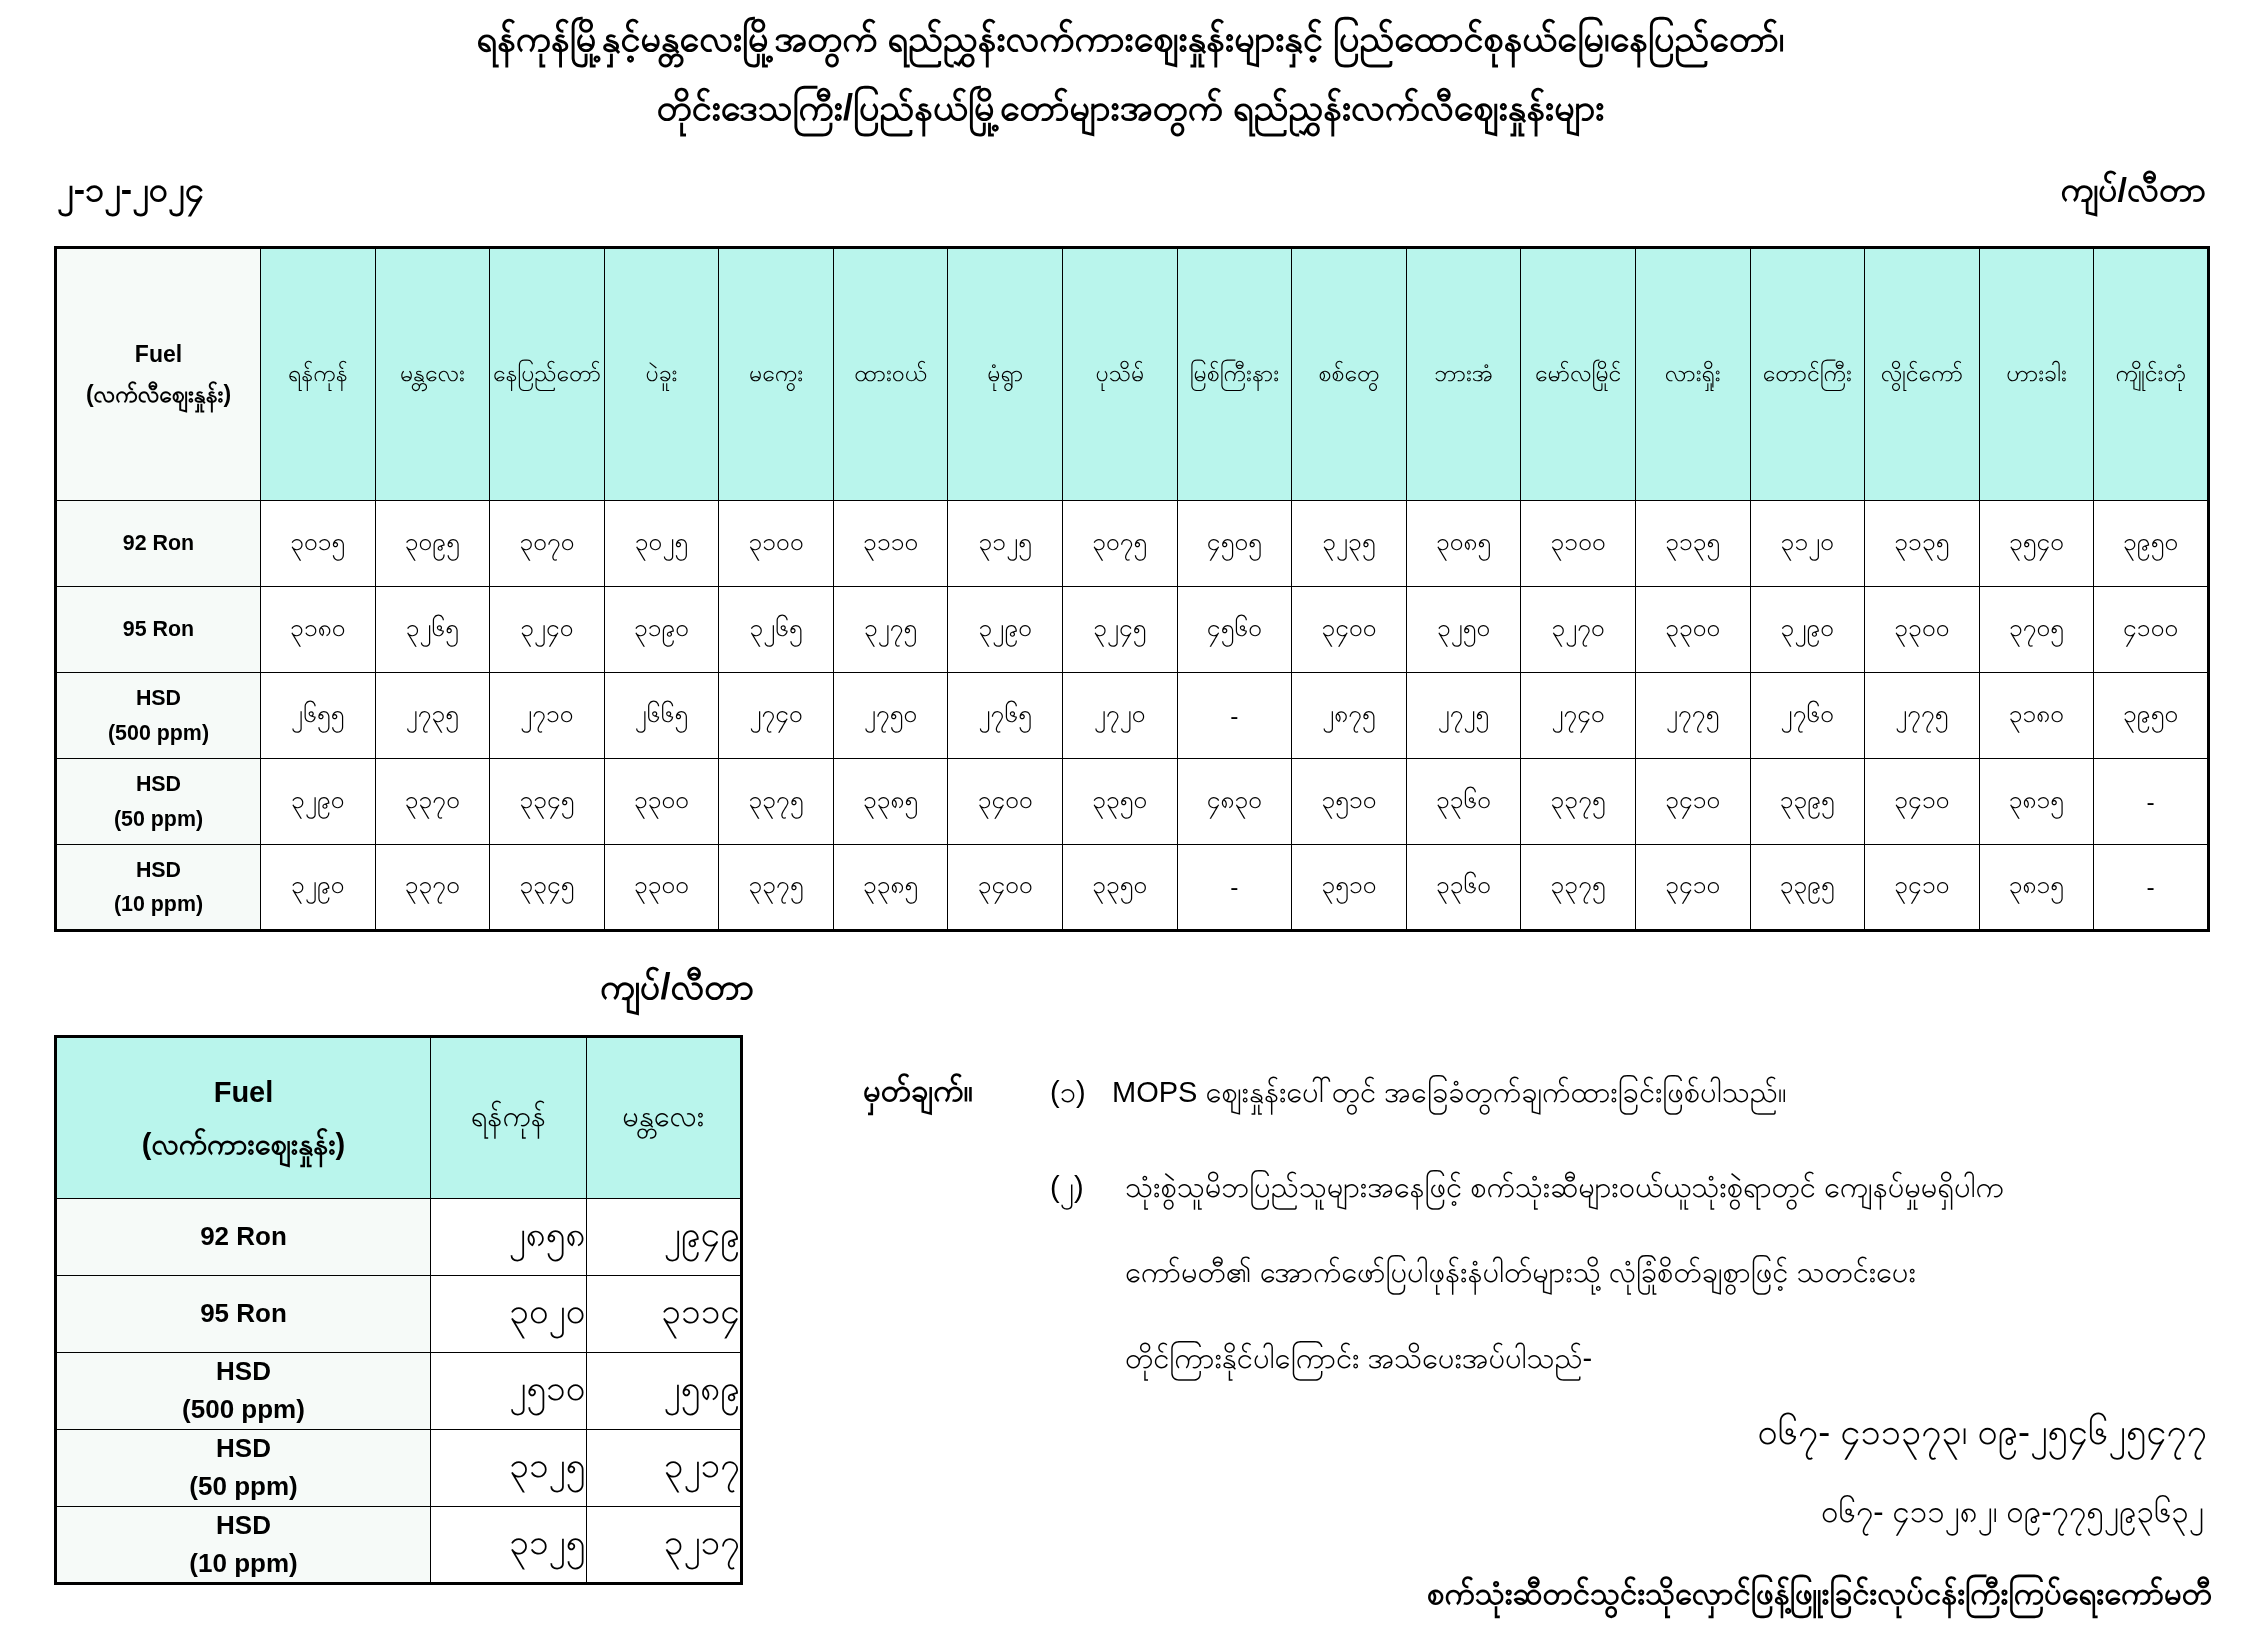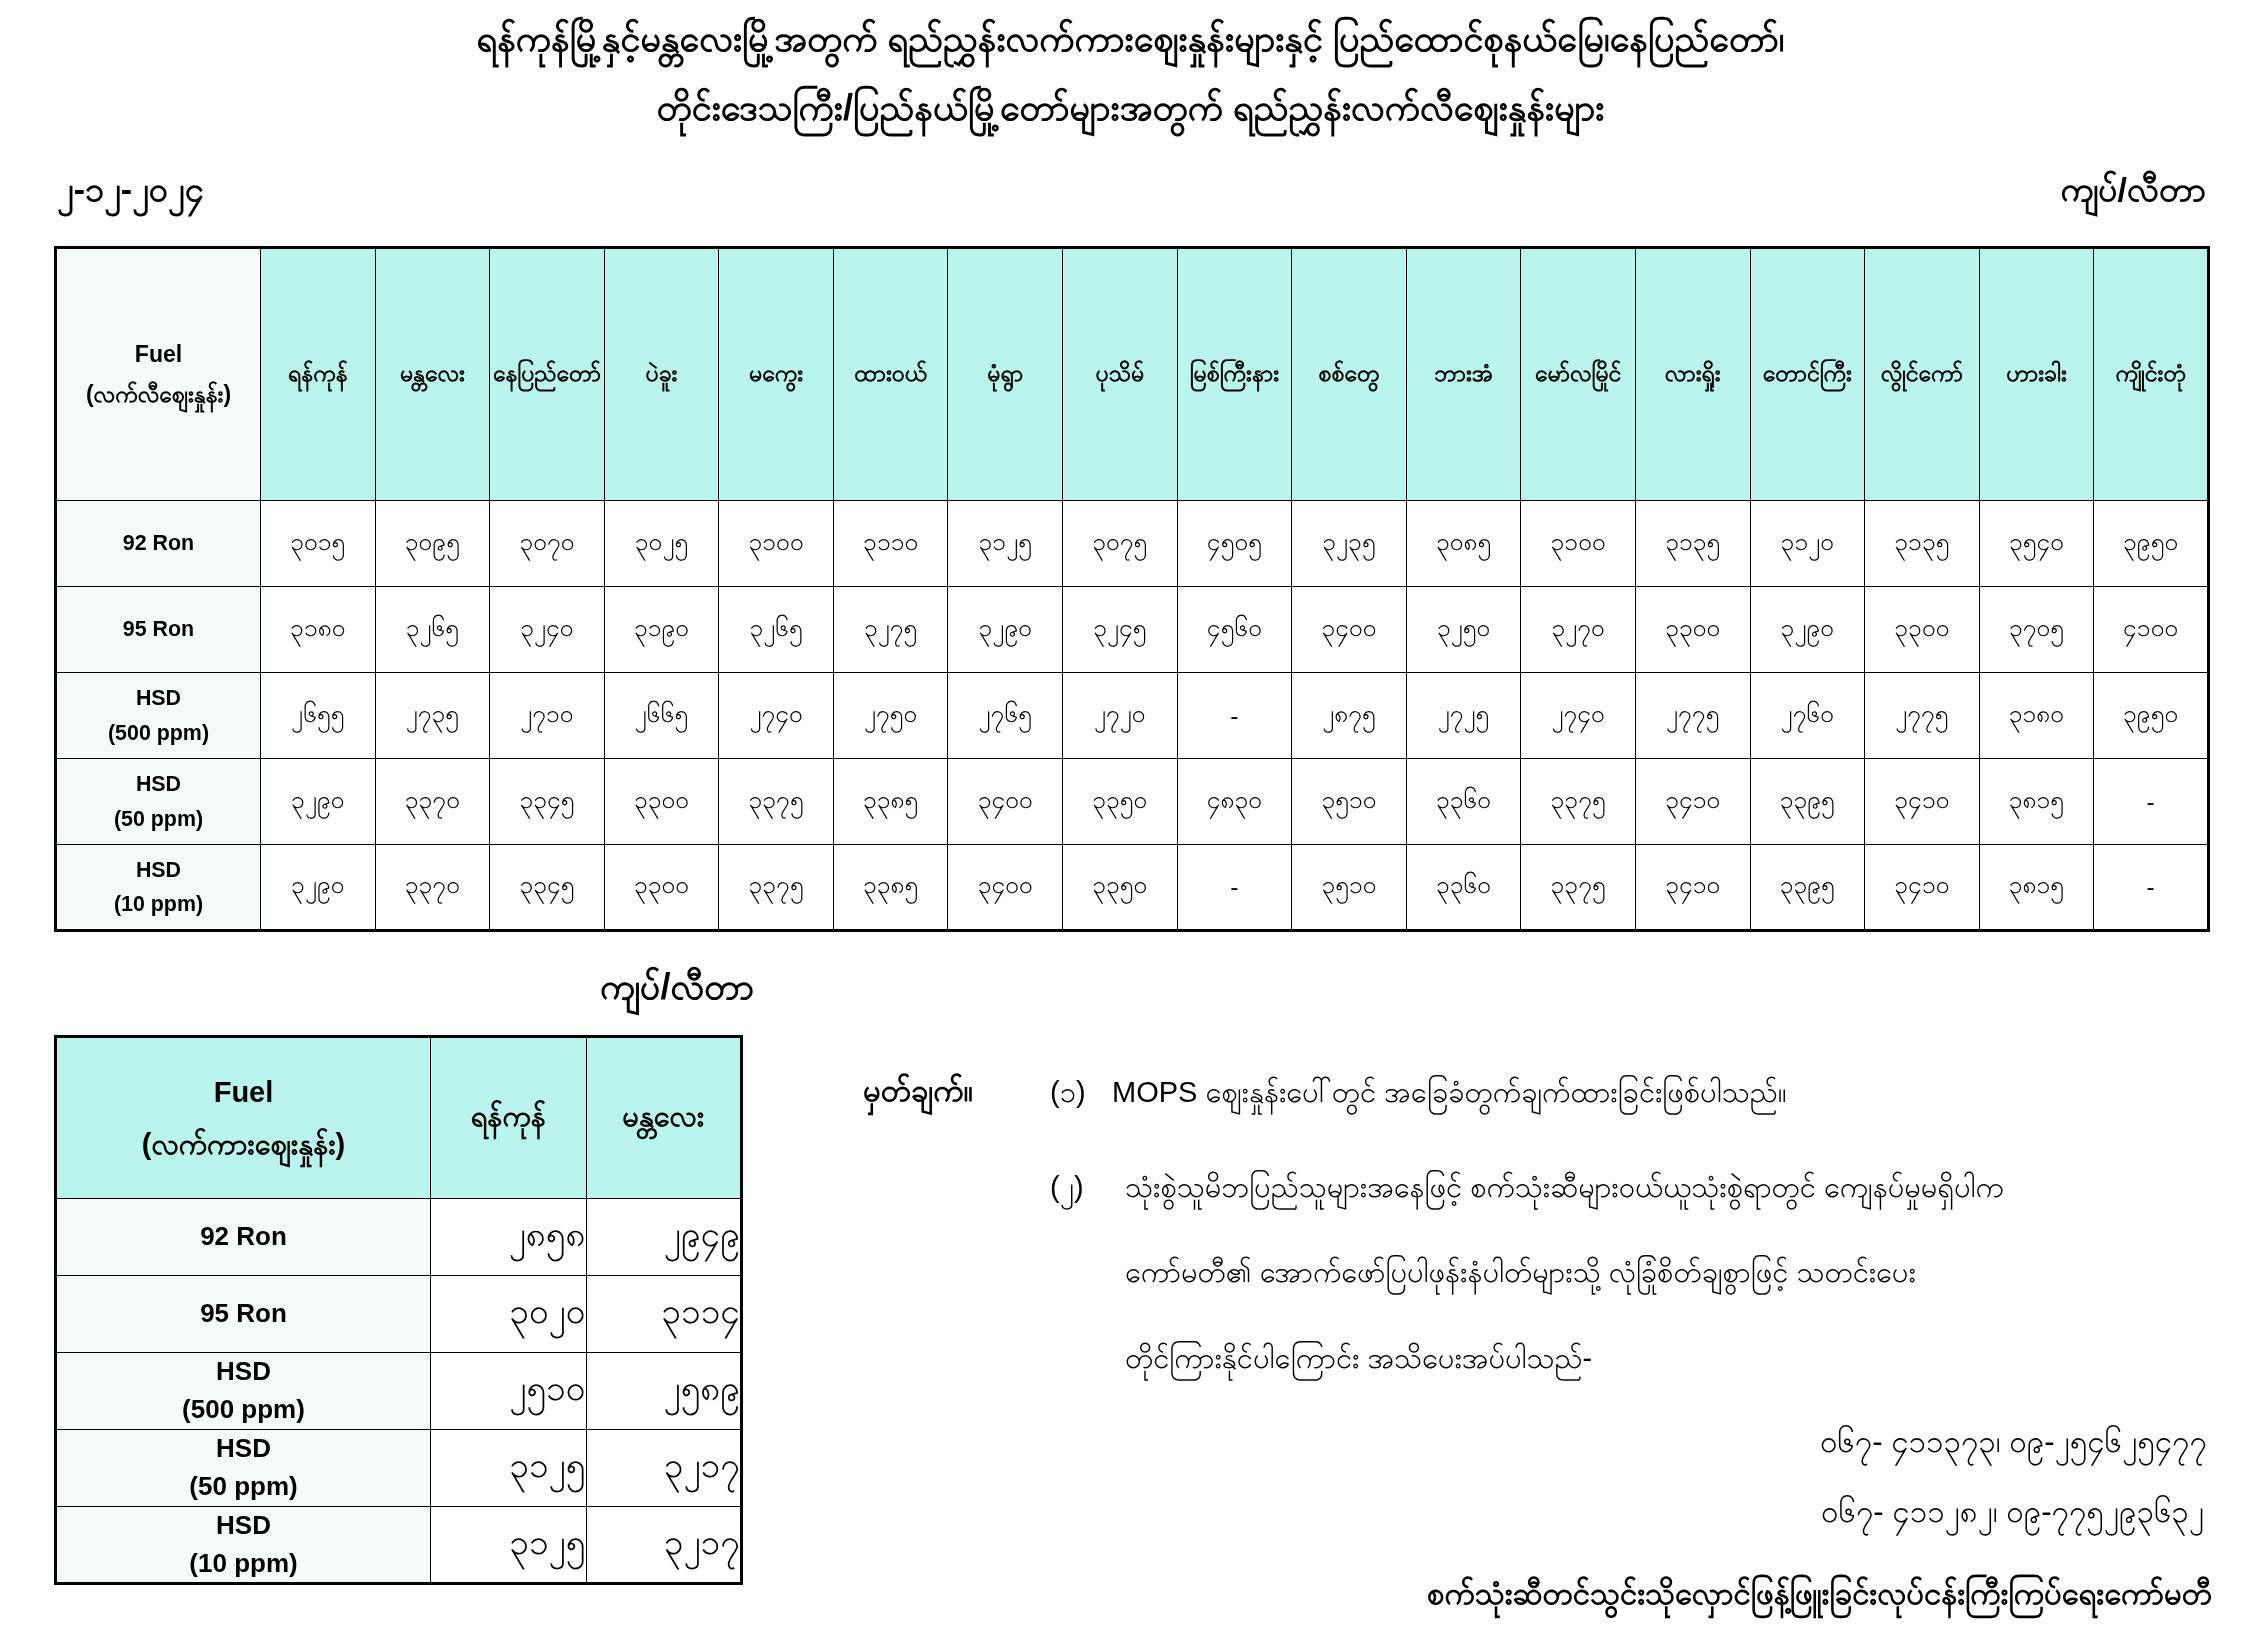--- a/index.html
+++ b/index.html
@@ -11,21 +11,21 @@
   #title-line1 { top:15.3px; }
   #title-line2 { top:84px; }
   .meta { position:absolute; top:167px; font-size:34px; font-weight:bold; }
   #report-date { left:57px; }
   #unit-label-top { right:55px; }
 
   table.price { border-collapse:collapse; table-layout:fixed; border:3.1px solid #000; }
   table.price th, table.price td {
     border:1.5px solid #000; text-align:center; vertical-align:middle; padding:0; overflow:hidden;
   }
-  .city-th { background:#b9f5ec; font-size:23px; font-weight:bold; }
+  .city-th { background:#b9f5ec; font-size:23px; font-weight:normal; }
   .corner-th { font-size:23px; font-weight:bold; line-height:1.7; }
   .fuel-label { font-size:23px; font-weight:bold; line-height:1.6; }
   td.val { font-size:24.5px; background:#ffffff; }
 
   #retail-table { position:absolute; left:54px; top:246px; width:2156px; }
   #retail-table thead tr { height:253px; }
   #retail-table tbody tr { height:86px; }
   #retail-table .fuel-col { width:205px; }
   #retail-table .corner-th { background:#f6faf8; }
   #retail-table .fuel-label { background:#f6faf8; font-size:21.4px; }
@@ -43,21 +43,21 @@
   #wholesale-table td.val { font-size:35px;text-align:right; }
 
   .note-abs { position:absolute; font-size:29px; }
   #notes-label { left:863px; top:1070px; font-size:31px; font-weight:bold; }
   #note1-no { left:1050px; top:1073px; }
   #note1-text { left:1112px; top:1073px; }
   #note2-no { left:1050px; top:1168px; }
   #note2-line1 { left:1125px; top:1168px; }
   #note2-line2 { left:1125px; top:1253px; }
   #note2-line3 { left:1125px; top:1339px; }
-  #phone-line1 { right:54px; top:1408px; font-size:31px;margin-top:13px; }
+  #phone-line1 { right:54px; top:1408px; font-size:36px; }
   #phone-line2 { right:57px; top:1491px; font-size:31px; }
   #committee-line { right:49px; top:1573px; font-size:31px; font-weight:bold;text-align:right; }
 </style>
 </head>
 <body>
 
 <div class="page">
 
   <div class="title-line" id="title-line1">ရန်ကုန်မြို့နှင့်မန္တလေးမြို့အတွက် ရည်ညွှန်းလက်ကားဈေးနှုန်းများနှင့် ပြည်ထောင်စုနယ်မြေ၊နေပြည်တော်၊</div>
   <div class="title-line" id="title-line2">တိုင်းဒေသကြီး/ပြည်နယ်မြို့တော်များအတွက် ရည်ညွှန်းလက်လီဈေးနှုန်းများ</div>

